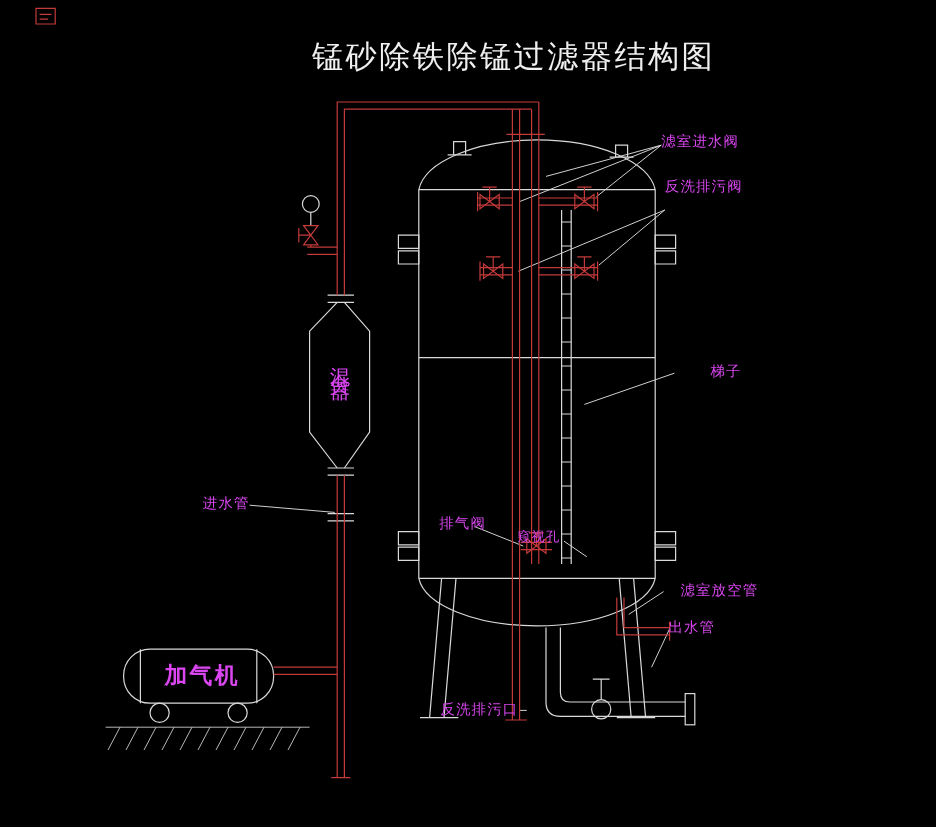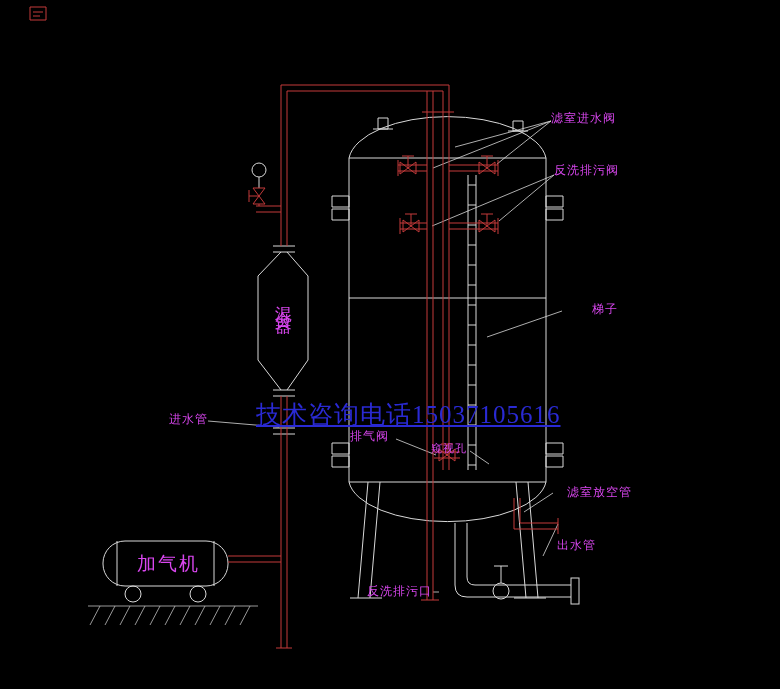--- a/index.html
+++ b/index.html
@@ -17,21 +17,21 @@
     color:#efefef;white-space:nowrap;
   }
   .phone{
     position:absolute;left:256px;top:398px;font-size:25px;letter-spacing:1px;
     color:#2a2ad4;text-decoration:underline;white-space:nowrap;
   }
   .vertical{
     writing-mode:vertical-rl;text-orientation:upright;letter-spacing:6px;
     font-size:17px;line-height:1.1;
   }
-  .big{font-size:19px;letter-spacing:2px;}
+  .big{font-size:19px;letter-spacing:2px;font-weight:bold;}
   .small{font-size:11px;}
 </style>
 </head>
 <body>
 
 <div class="stage">
 
   <svg width="780" height="689" viewBox="0 0 780 689">
 
     <g stroke="#d9d9d9" stroke-width="1" fill="none">
@@ -160,36 +160,36 @@
         <path d="M439 449 L447 455 L439 461 Z M455 449 L447 455 L455 461 Z
                  M447 455 V444 M441 444 h12"></path>
       </g>
 
       <g>
         <path d="M514 498 V529 H558 M520 498 V523 H558 M558 518 V534"></path>
       </g>
     </g>
   </svg>
 
+  <div class="title">锰砂除铁除锰过滤器结构图</div>
 
-  <div class="phone">技术咨询电话15037105616</div>
 
   <div class="lbl" style="left:551px;top:112px;">滤室进水阀</div>
 
-  <div class="lbl" style="left:554px;top:164px;text-align:center;">反洗排污阀</div>
+  <div class="lbl" style="left:554px;top:149px;text-align:center;">反洗排污阀</div>
 
   <div class="lbl" style="left:592px;top:303px;">梯子</div>
 
   <div class="lbl" style="left:552px;top:486px;padding-left:15px;">滤室放空管</div>
 
-  <div class="lbl" style="left:557px;top:539px;">出水管</div>
+  <div class="lbl" style="left:557px;top:517px;">出水管</div>
 
   <div class="lbl" style="left:169px;top:413px;">进水管</div>
 
-  <div class="lbl" style="left:350px;top:430px;">排气阀</div>
+  <div class="lbl" style="left:366px;top:430px;">排气阀</div>
 
   <div class="lbl small" style="left:431px;top:442px;">窥视孔</div>
 
   <div class="lbl" style="left:367px;top:585px;text-align:center;">反洗排污口</div>
 
   <div class="lbl vertical" style="left:273px;top:292px;">混合器</div>
 
   <div class="lbl big" style="left:137px;top:553px;">加气机</div>
 </div>
 

